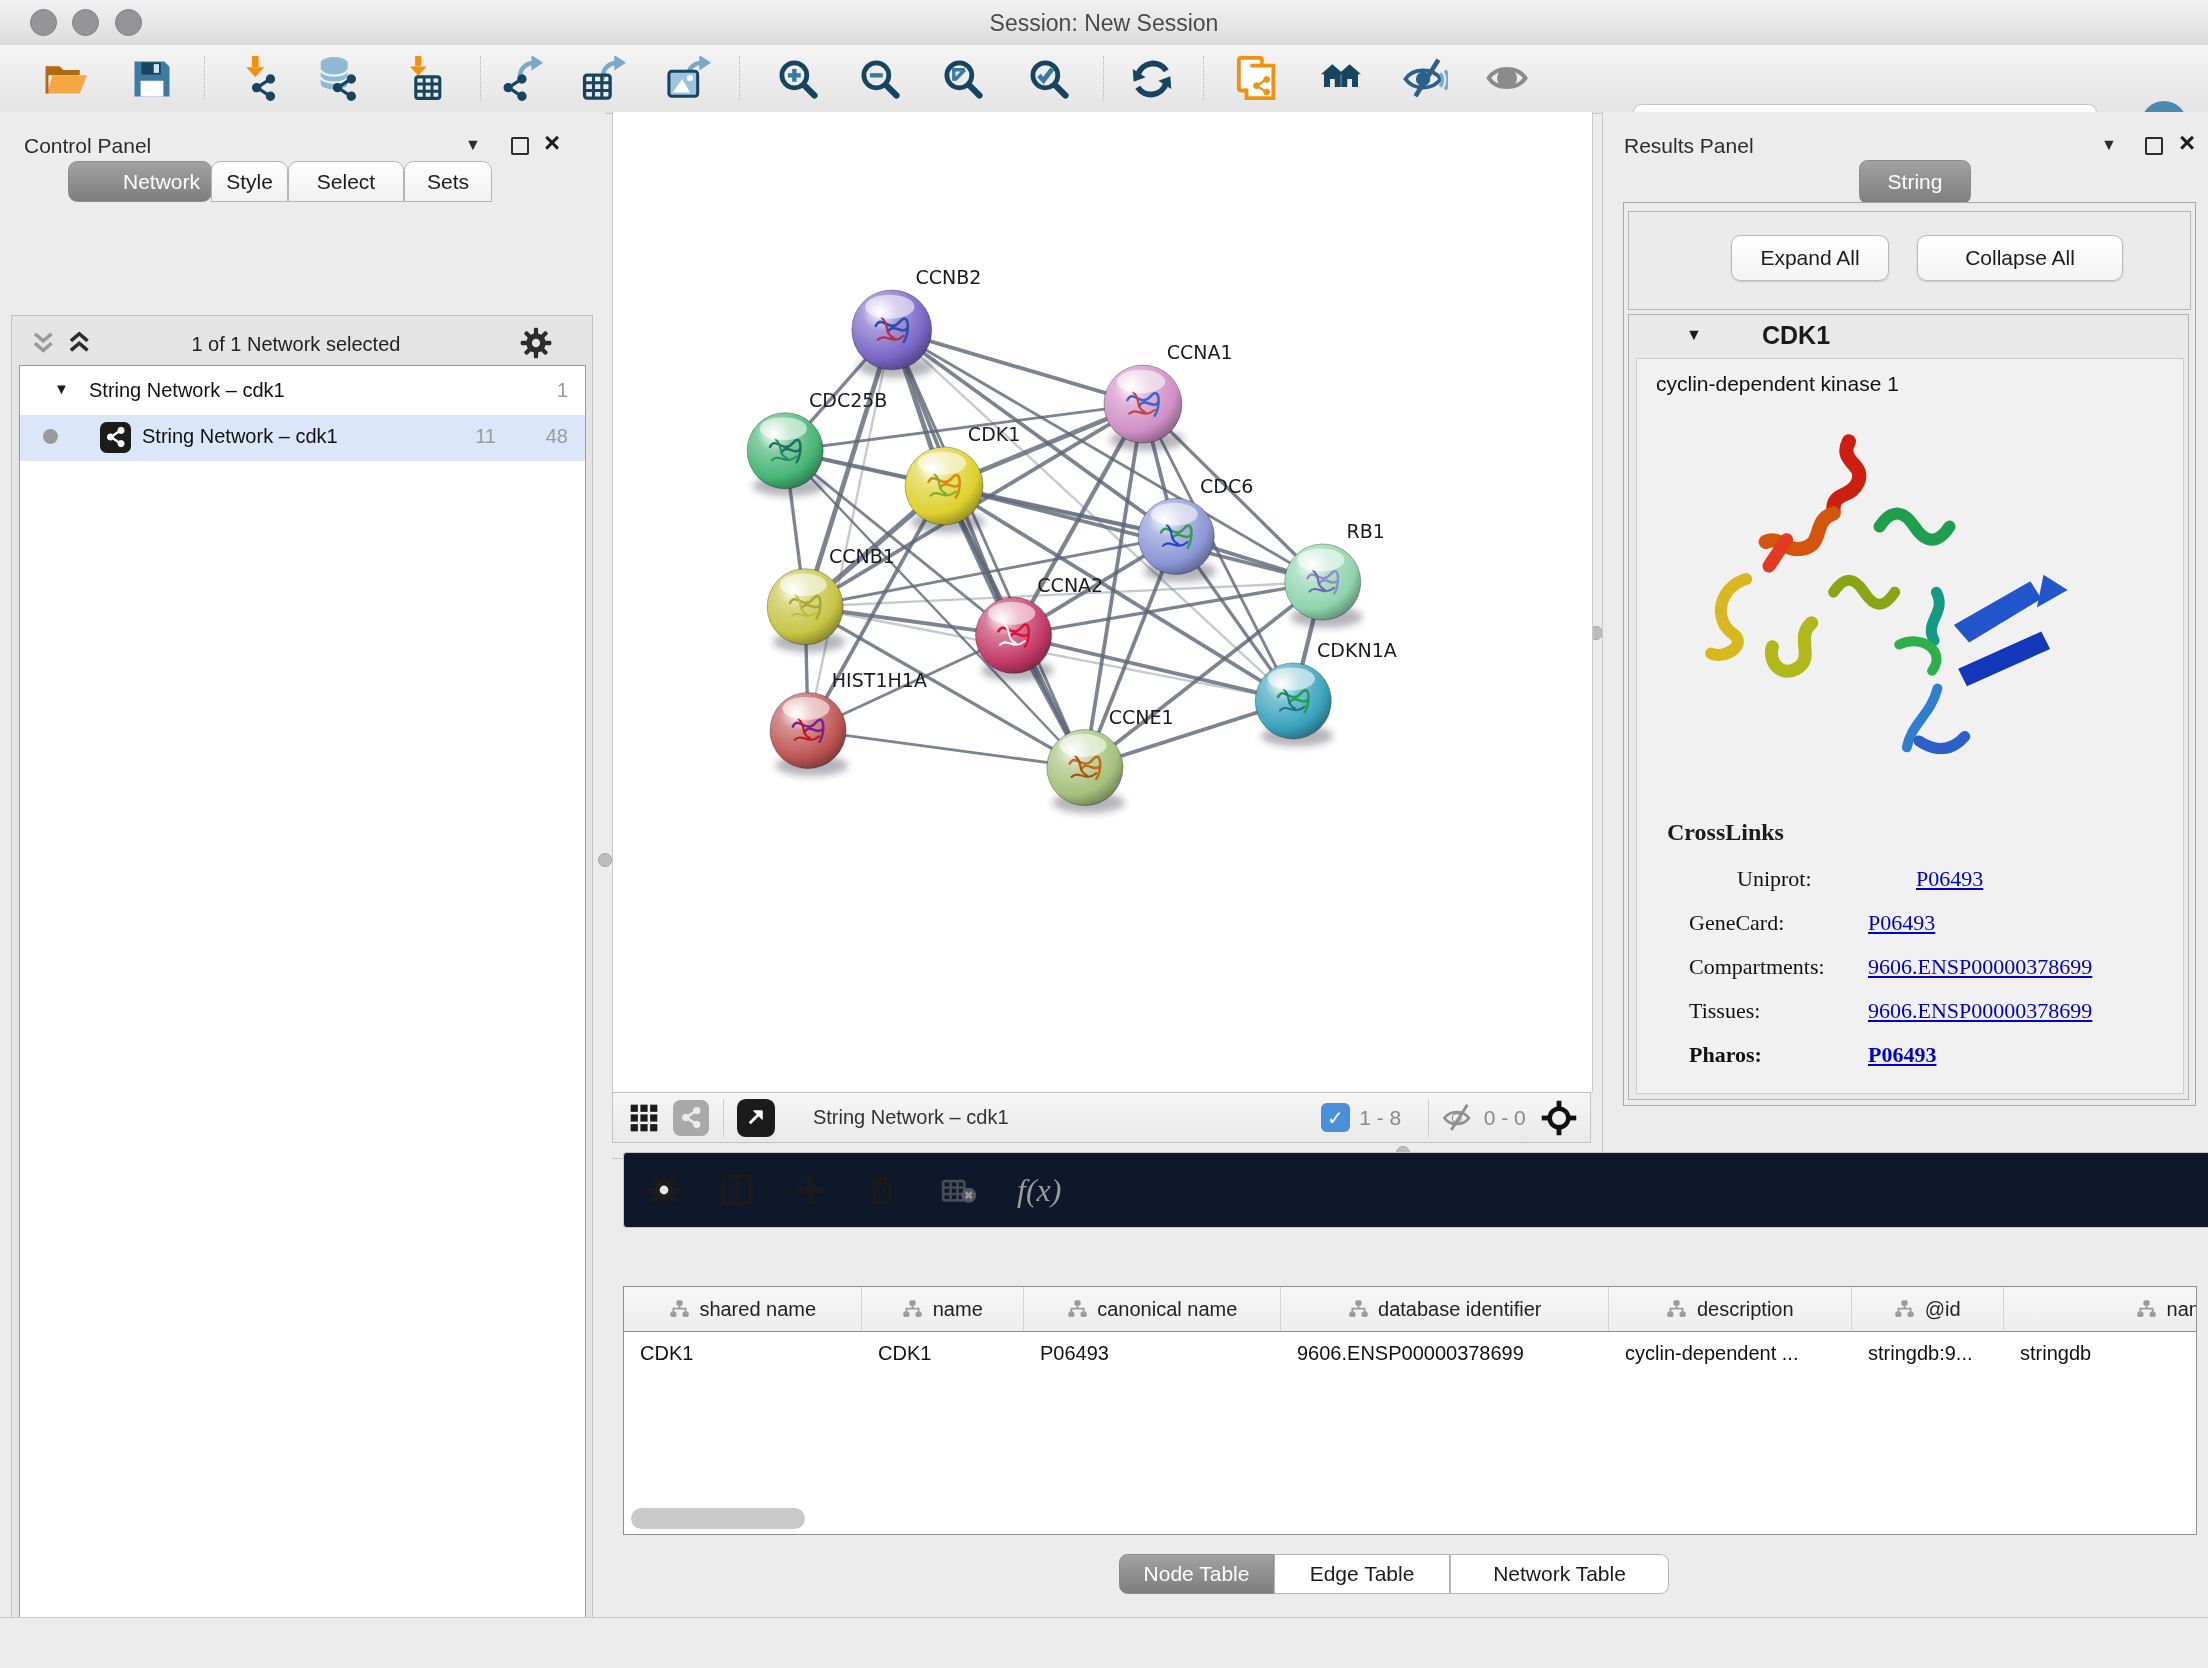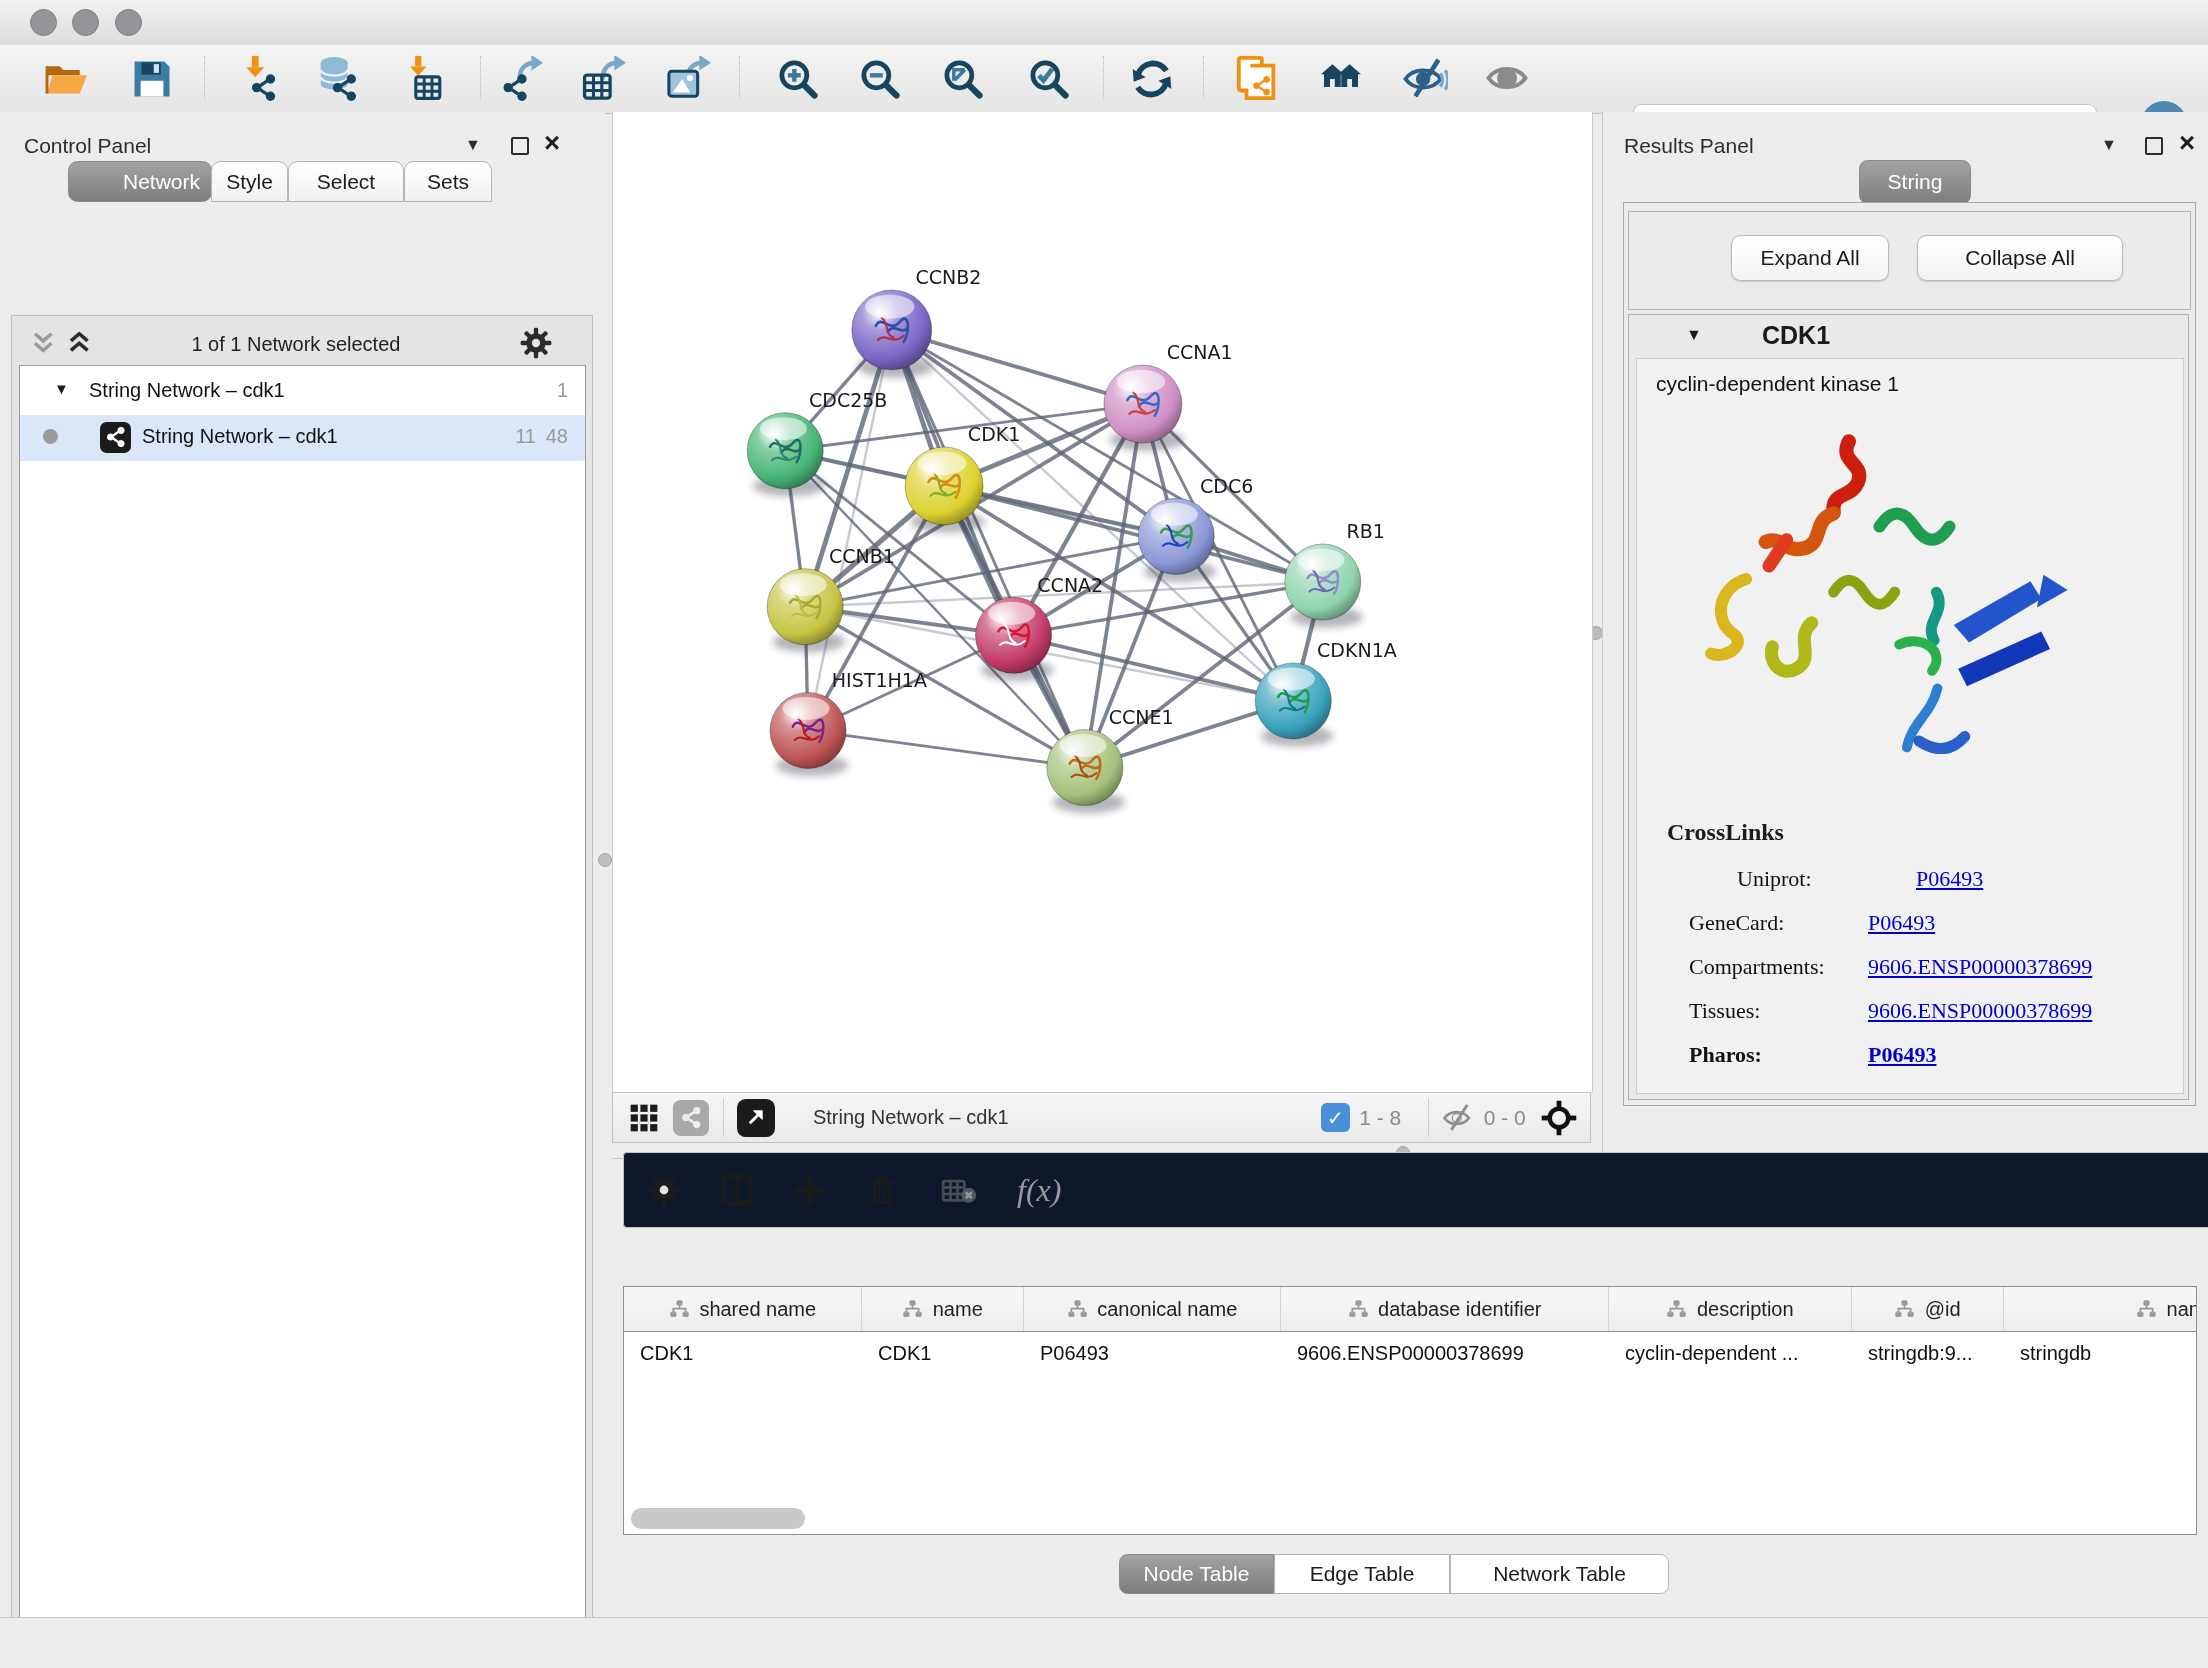--- a/index.html
+++ b/index.html
@@ -141,20 +141,21 @@
         <polyline points="5,10 12,4 19,10" fill="none" stroke-width="3"></polyline>
           <polyline points="5,18 12,12 19,18" fill="none" stroke-width="3"></polyline>
       </symbol>
     </defs>
   </svg>
 
   <div id="titlebar" class="abs">
     <div class="abs traffic" style="left:29.5px"></div>
     <div class="abs traffic" style="left:72px"></div>
     <div class="abs traffic" style="left:115px"></div>
+    <div id="win-title" class="abs">Session: New Session</div>
   </div>
 
   <div id="toolbar" class="abs">
     <div class="abs tbtn" style="left:42px">
       <svg width="44" height="40" viewBox="0 0 24 22">
           <path d="M1,4 h7 l2,2 h9 v3 H1 Z" fill="#b06a10"></path>
           <path d="M1,19 L4,9 H23 L19,19 Z" fill="#f4a742"></path>
           <path d="M1,19 V4" stroke="#b06a10" stroke-width="1.6"></path>
         </svg>
     </div>
@@ -363,21 +364,21 @@
         <span class="abs tree-num" style="left:0;top:9.5px;width:548px;text-align:right;">1</span>
       </div>
       <div id="cp-row2" class="abs" style="left:0;top:49px;width:100%;height:46px;">
         <span class="abs" style="left:23px;top:14.3px;width:15px;height:15px;border-radius:50%;background:#9a9a9a;"></span>
         <span class="abs share-chip" style="left:80px;top:6.7px;">
           <svg width="22" height="22" viewBox="0 0 24 24" fill="#fff" stroke="#fff">
               <use href="#i-share" width="24" height="24"></use>
             </svg>
         </span>
         <span class="abs tree-label" style="left:122px;top:9.5px;">String Network – cdk1</span>
-        <span class="abs tree-num" style="left:0;top:9.5px;width:476px;text-align:right;padding-left:40px;">11</span>
+        <span class="abs tree-num" style="left:0;top:9.5px;width:476px;text-align:right;">11</span>
         <span class="abs tree-num" style="left:0;top:9.5px;width:548px;text-align:right;">48</span>
       </div>
     </div>
   </div>
 
   <div class="abs grip-dot" style="left:598px;top:853px;"></div>
   <div class="abs grip-dot" style="left:1589px;top:626px;"></div>
   <div class="abs grip-dot" style="left:1396px;top:1146px;"></div>
 
   <div id="canvas" class="abs">

